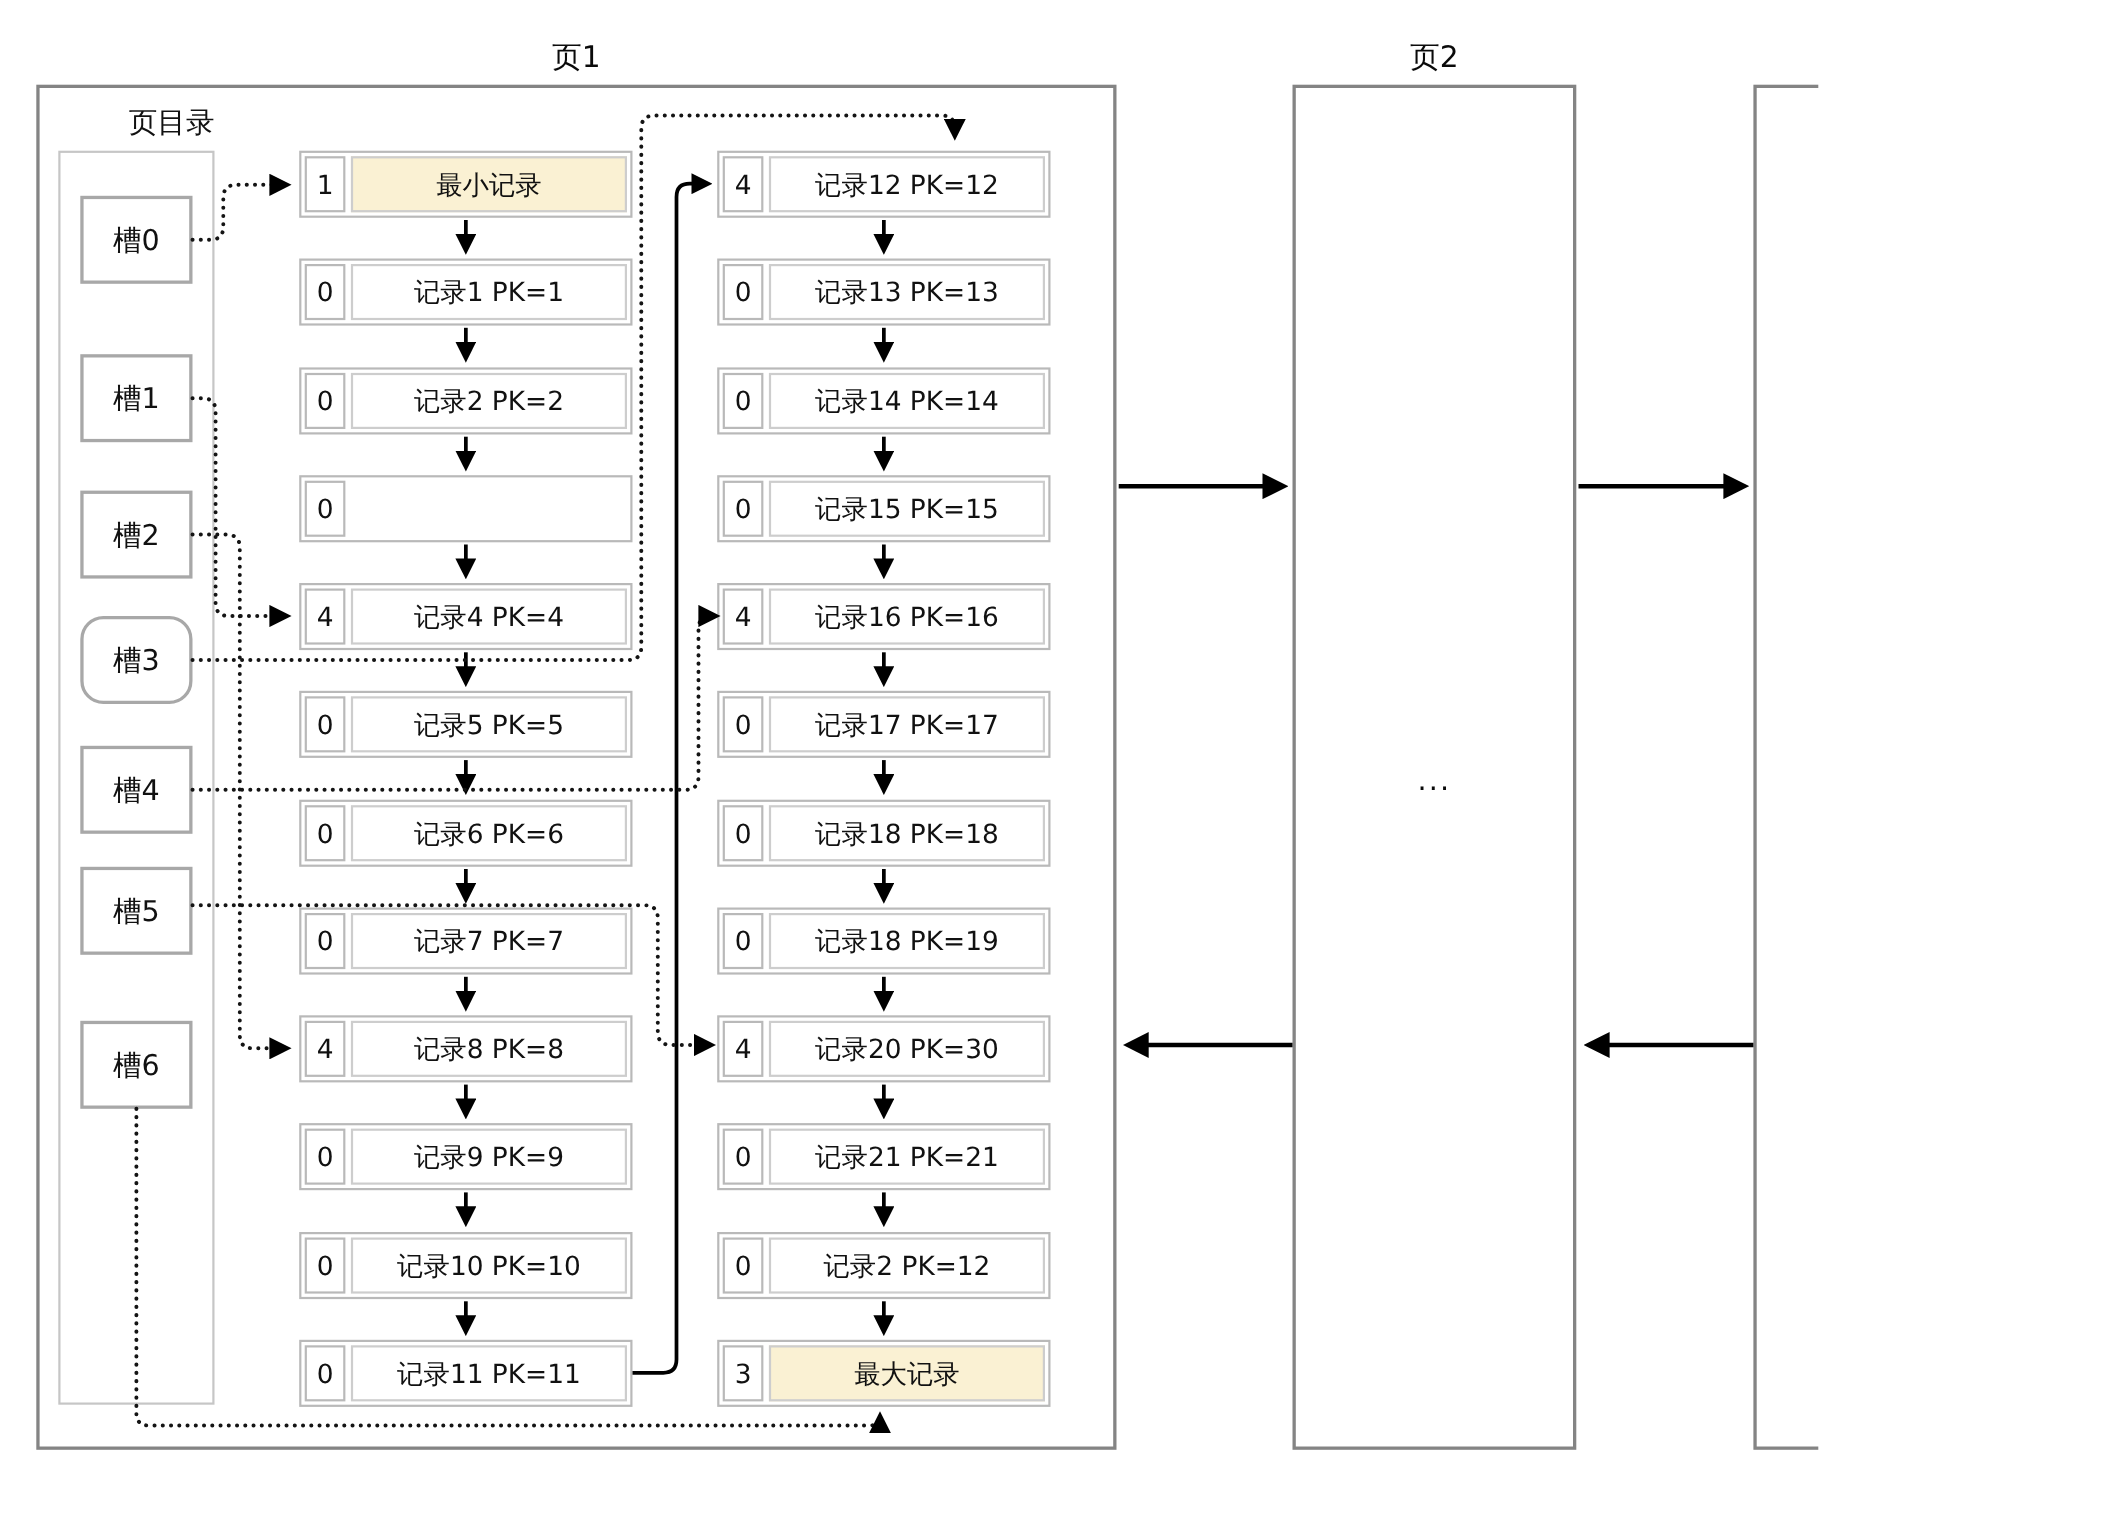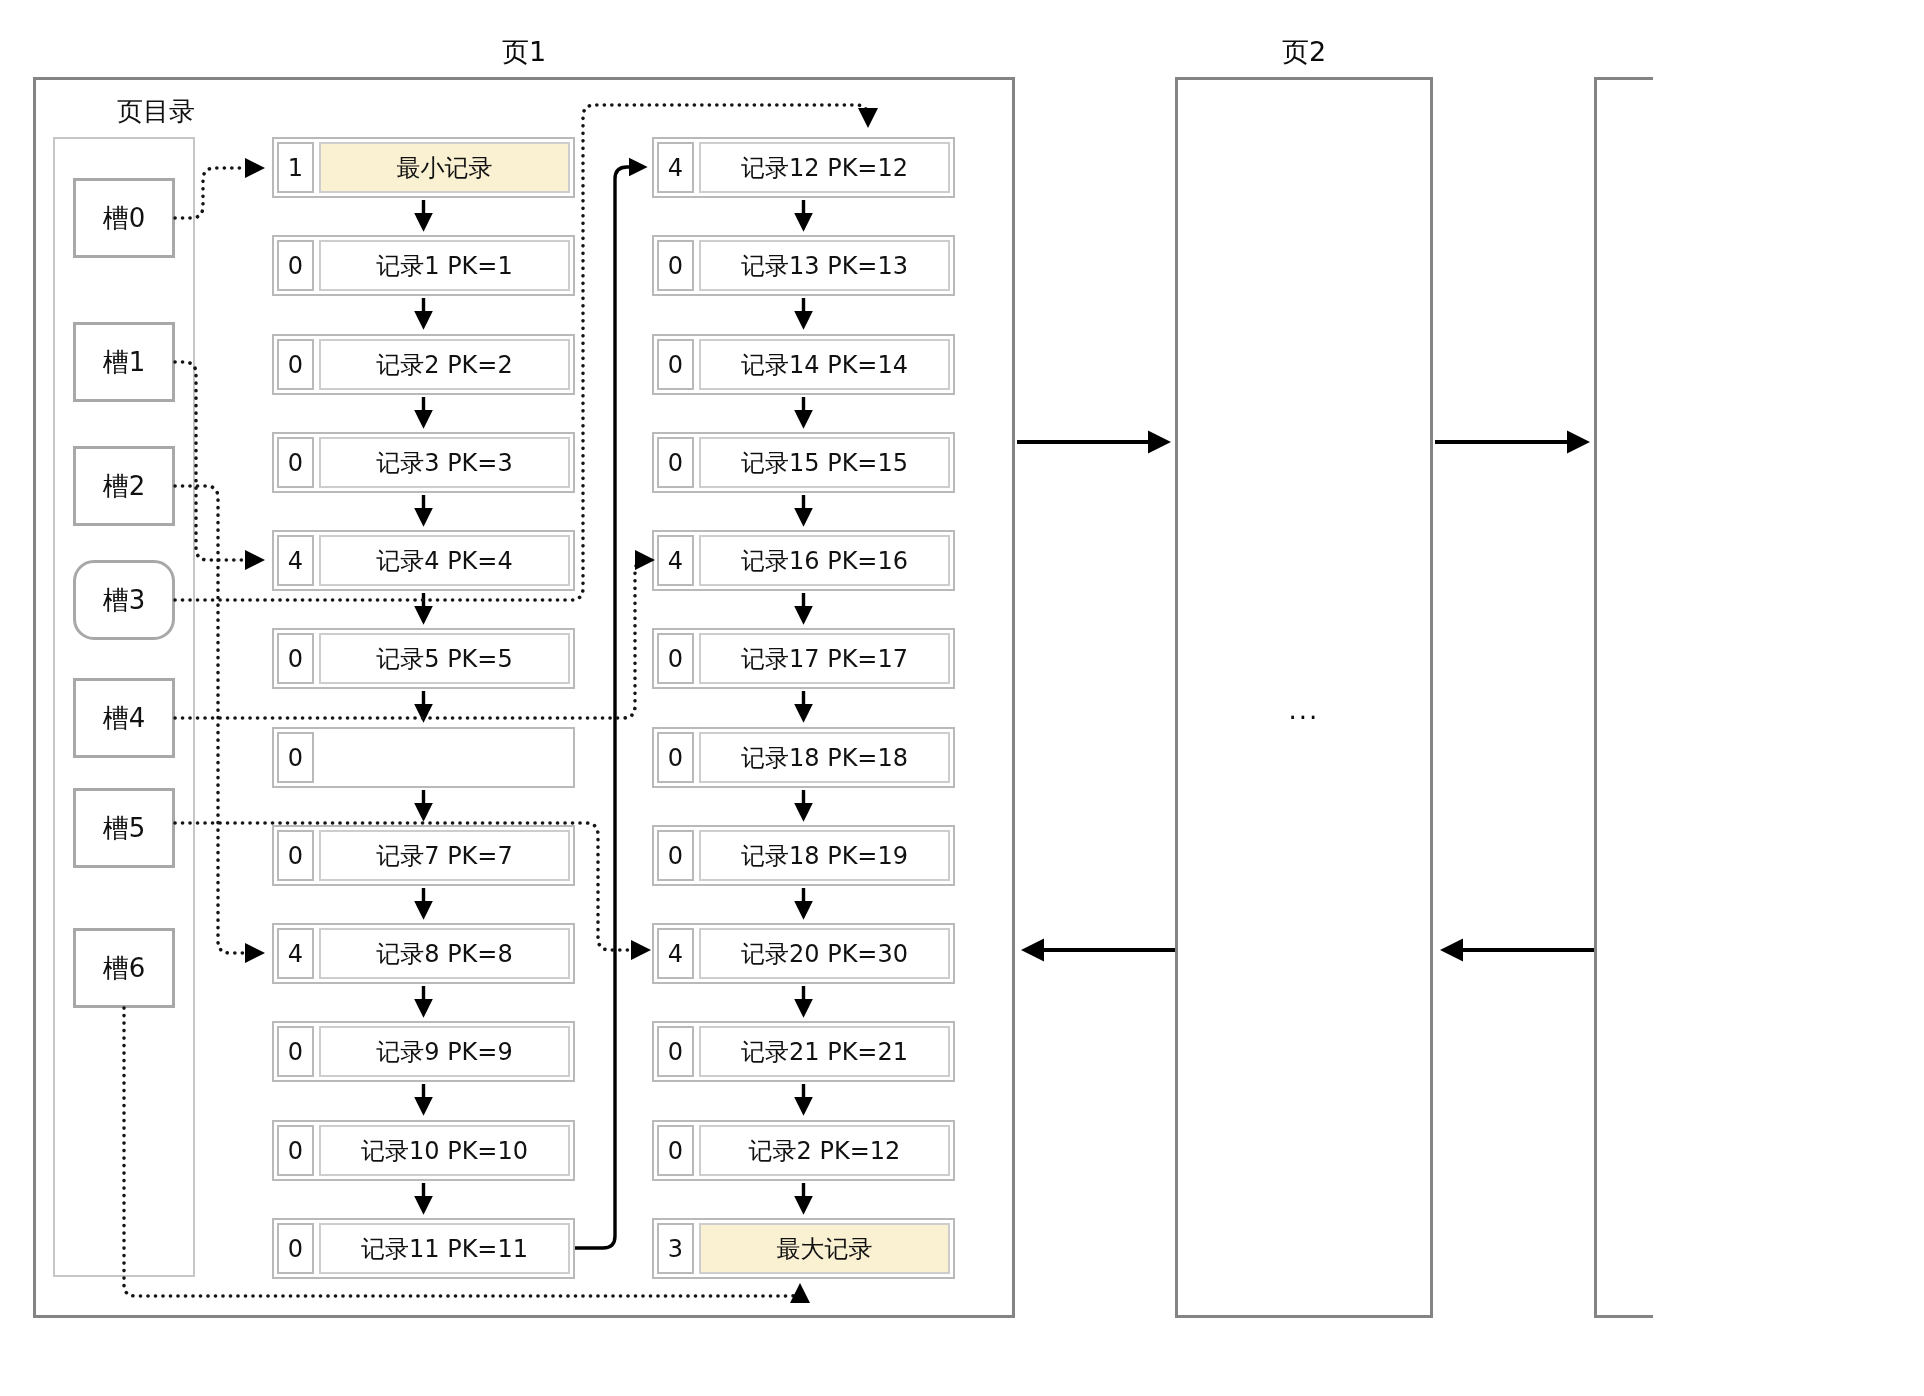--- a/index.html
+++ b/index.html
@@ -61,32 +61,32 @@
       <div class="record" style="left: 272px; top: 235px;">
         <div class="cnt">0</div>
         <div class="lbl">记录1 PK=1</div>
       </div>
       <div class="record" style="left: 272px; top: 334px;">
         <div class="cnt">0</div>
         <div class="lbl">记录2 PK=2</div>
       </div>
       <div class="record" style="left: 272px; top: 432px;">
         <div class="cnt">0</div>
-        <div class="lbl">记录3 PK=3</div>
       </div>
       <div class="record" style="left: 272px; top: 530px;">
         <div class="cnt">4</div>
         <div class="lbl">记录4 PK=4</div>
       </div>
       <div class="record" style="left: 272px; top: 628px;">
         <div class="cnt">0</div>
         <div class="lbl">记录5 PK=5</div>
       </div>
       <div class="record" style="left: 272px; top: 727px;">
         <div class="cnt">0</div>
+        <div class="lbl">记录6 PK=6</div>
       </div>
       <div class="record" style="left: 272px; top: 825px;">
         <div class="cnt">0</div>
         <div class="lbl">记录7 PK=7</div>
       </div>
       <div class="record" style="left: 272px; top: 923px;">
         <div class="cnt">4</div>
         <div class="lbl">记录8 PK=8</div>
       </div>
       <div class="record" style="left: 272px; top: 1021px;">

